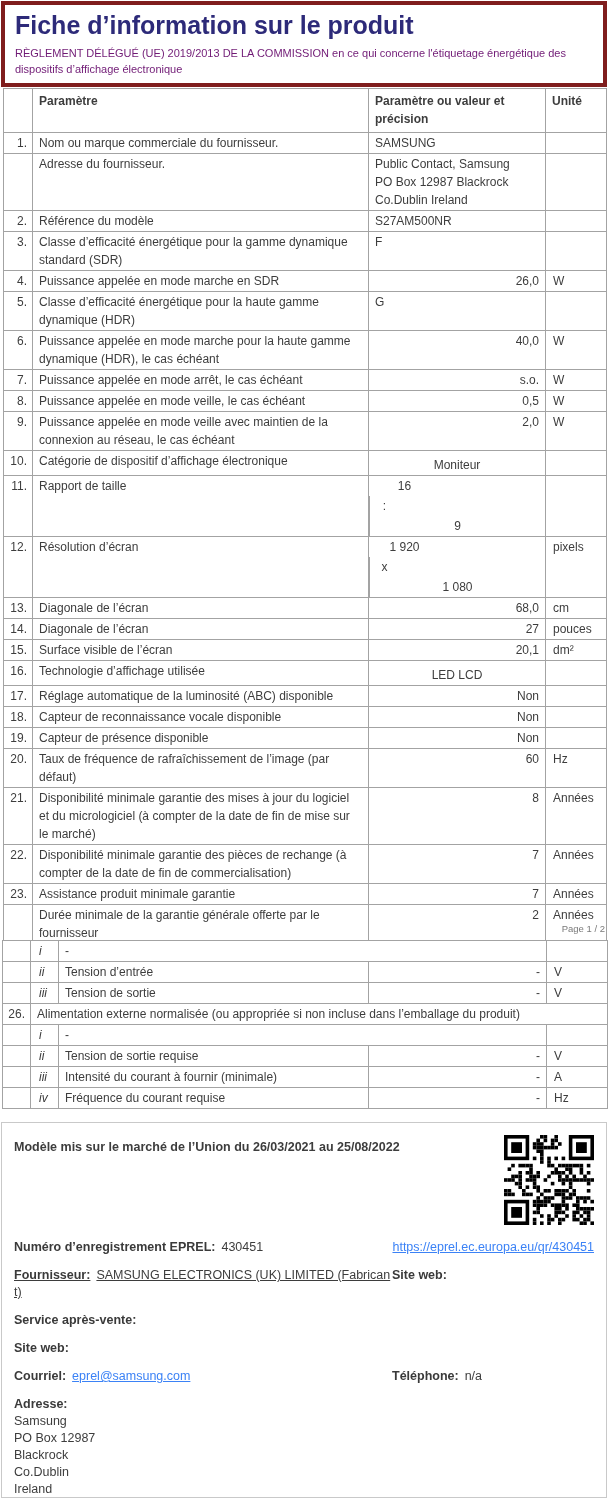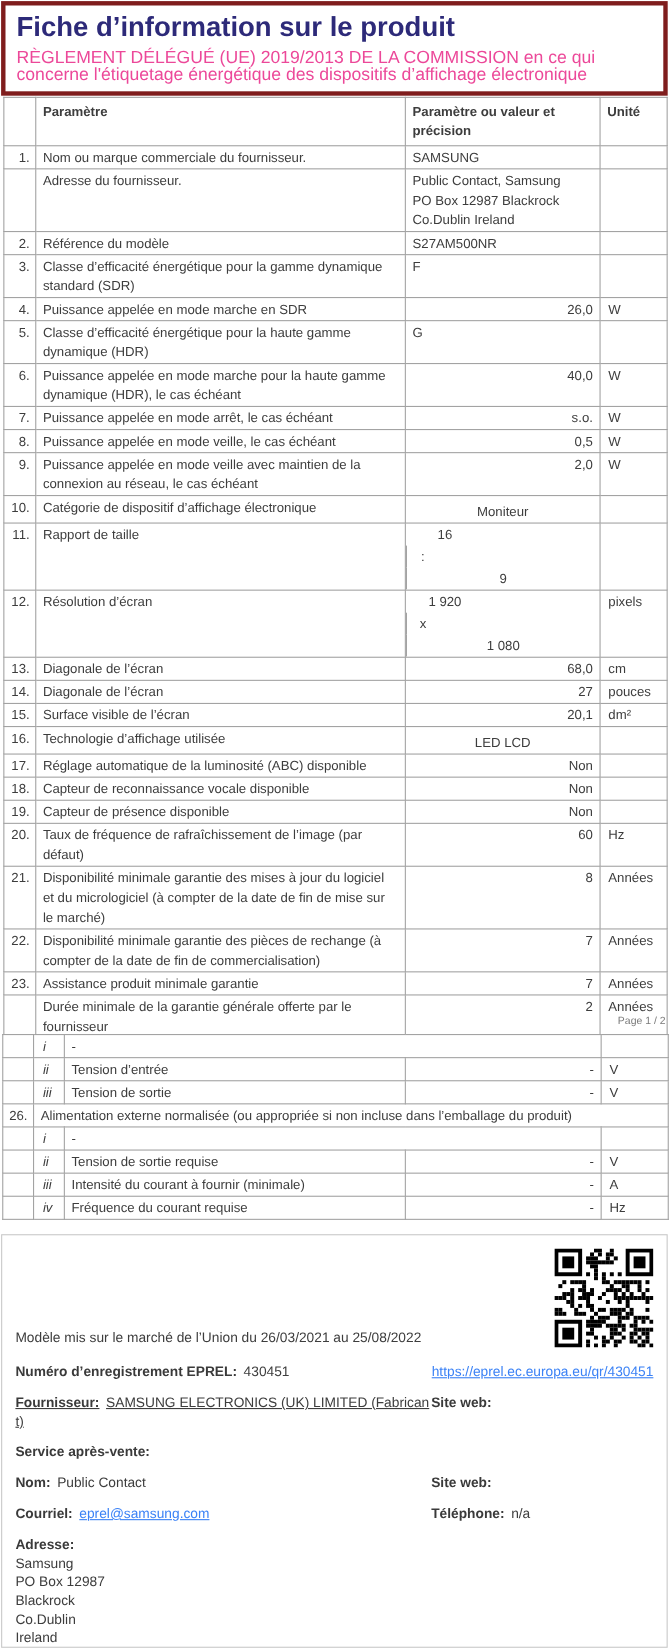--- a/index.html
+++ b/index.html
@@ -6,21 +6,21 @@
   body{
     width:609px;height:1500px;background:#ffffff;position:relative;overflow:hidden;
     font-family:"Liberation Sans",sans-serif;color:#3d3d3d;
   }
   
   .title-box{
     position:absolute;left:1px;top:1px;width:606px;height:86px;box-sizing:border-box;
     border:4px solid #7f1d1d;padding:5px 10px 8px 10px;background:#fff;
   }
   .page-title{margin:0;font-size:25px;font-weight:bold;color:#2d2a79;line-height:30px;}
-  .subtitle{margin-top:5px;font-size:16px;line-height:16px;color:#ec4899;}
+  .subtitle{margin-top:5px;font-size:11px;line-height:16px;color:#701a75;}
 
   
   table{border-collapse:collapse;table-layout:fixed;position:absolute;background:#fff;}
   #table1{left:3px;top:88px;width:603px;}
   #table2{left:2px;top:940px;width:605px;}
   td,th{
     border:1px solid #a3a3a3;padding:1px 6px;vertical-align:top;
     font-size:12px;line-height:18px;overflow:hidden;color:#3d3d3d;
   }
   th{font-weight:bold;text-align:left;padding-top:3px;padding-bottom:4px;}
@@ -37,21 +37,21 @@
   .vc{flex:1;text-align:center;padding:1px 0;box-sizing:border-box;}
   .bordered .vb,.bordered .vc{border-left:1px solid #a3a3a3;}
 
   .page-indicator{position:absolute;top:923px;right:4px;font-size:9.5px;color:#7a7a7a;}
 
   
   .footer-box{
     position:absolute;left:1px;top:1122px;width:606px;height:376px;box-sizing:border-box;
     border:1px solid #c9c9c9;padding:10px 12px;font-size:12.5px;line-height:17px;background:#fff;
   }
-  .f-top{display:flex;justify-content:space-between;align-items:flex-end;}
+  .f-top{display:flex;justify-content:space-between;align-items:flex-start;font-weight:bold;}
   .market{margin-top:6px;max-width:470px;}
   .qr{flex:0 0 auto;margin-top:2px;background:#fff;}
   .f-eprel{display:flex;justify-content:space-between;align-items:flex-end;margin-top:14px;}
   .lbl{font-weight:bold;color:#3a3a3a;}
   .lv{margin-left:6px;}
   .link{color:#3b82f6;text-decoration:underline;cursor:pointer;}
   .f-grid{display:grid;grid-template-columns:378px 1fr;column-gap:0;}
   .f-row{margin-top:11px;}
   .supplier-val{word-break:break-all;text-decoration:underline;}
   .addr-block{margin-top:11px;}
@@ -564,23 +564,20 @@
       <span class="lbl">Site web:</span>
     </div>
   </div>
 
   <div class="f-row">
     <span class="lbl">Service après-vente:</span>
   </div>
 
   <div class="f-grid f-row">
     <div>
-      <span class="lbl">Nom:</span><span class="lv">Public Contact</span>
-    </div>
-    <div>
       <span class="lbl">Site web:</span>
     </div>
   </div>
 
   <div class="f-grid f-row">
     <div>
       <span class="lbl">Courriel:</span><span class="lv link">eprel@samsung.com</span>
     </div>
     <div>
       <span class="lbl">Téléphone:</span><span class="lv">n/a</span>

